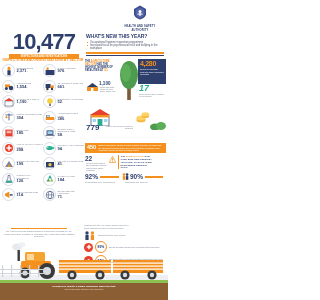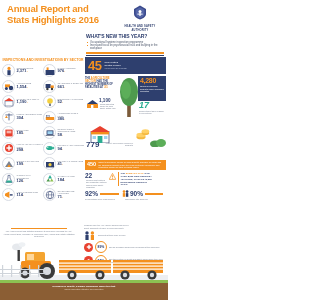--- a/index.html
+++ b/index.html
@@ -156,34 +156,37 @@
   .f-txt{text-align:center;color:#fff;font-size:2.3px;line-height:3px;padding-top:2px;font-weight:bold;}
   .f-sub{text-align:center;color:#e4d3c0;font-size:2px;line-height:2.6px;}
   .f-logo{text-align:center;margin-top:1px;}
 </style>
 </head>
 <body>
 
 <div class="page">
 
   <div class="header">
-    <div class="title">Annual Report and Stats Highlights 2016</div>
     <div class="logo">
       <svg class="logo-mark" viewBox="0 0 22 15">
         <path d="M11 0.5 L17 4 L17 9 C17 11.5 14.5 13.5 11 14.5 C7.5 13.5 5 11.5 5 9 L5 4 Z" fill="#3B4A8C"></path>
         <path d="M11 2.2 L15.4 4.8 L15.4 8.9 C15.4 10.7 13.5 12.2 11 13 C8.5 12.2 6.6 10.7 6.6 8.9 L6.6 4.8 Z" fill="#5566A8"></path>
         <circle cx="11" cy="6.4" r="1.5" fill="#fff"></circle>
         <rect x="10.4" y="7.4" width="1.2" height="3.6" fill="#fff"></rect>
         <rect x="8.4" y="8.6" width="5.2" height="1" fill="#fff"></rect>
       </svg>
       <div class="logo-text">HEALTH AND SAFETY</div>
       <div class="logo-text">AUTHORITY</div>
     </div>
   </div>
 
+  <div class="bignum-wrap">
+    <div class="bignum">10,477</div>
+    <div class="bignum-bar">INSPECTIONS AND INVESTIGATIONS</div>
+  </div>
 
   <div class="whatsnew">
     <div class="wn-title">WHAT'S NEW THIS YEAR?</div>
     <ul class="wn-list">
       <li>Occupational hygiene inspection programme</li>
       <li>Increased focus on psychosocial risks and bullying in the workplace</li>
     </ul>
     <div class="wn-rule"></div>
     <div class="wn-rule2"></div>
   </div>
@@ -415,28 +418,20 @@
           <div class="stat-txt">
             <div class="stat-label">OTHER SERVICE ACTIVITIES</div>
             <div class="stat-val"><span>71</span><span class="u">+</span></div>
           </div>
         </div>
       </div>
   </div>
 
   <div class="rightcol">
 
-    <div class="deaths-box">
-      <div class="deaths-num">45</div>
-      <div class="deaths-txt">
-        <div>work related</div>
-        <div>deaths in 2016</div>
-        <div class="sub">(down from 56 in 2015)</div>
-      </div>
-    </div>
 
     <div class="agri">
       <div class="agri-label">
         <span>THE</span>
         <span class="hl">AGRICULTURE SECTOR</span>
         <span>HAD THE HIGHEST NUMBER OF FATALITIES AT</span>
         <span class="n">31</span>
       </div>
 
       <svg class="tree" width="22" height="40" viewBox="0 0 22 40">

